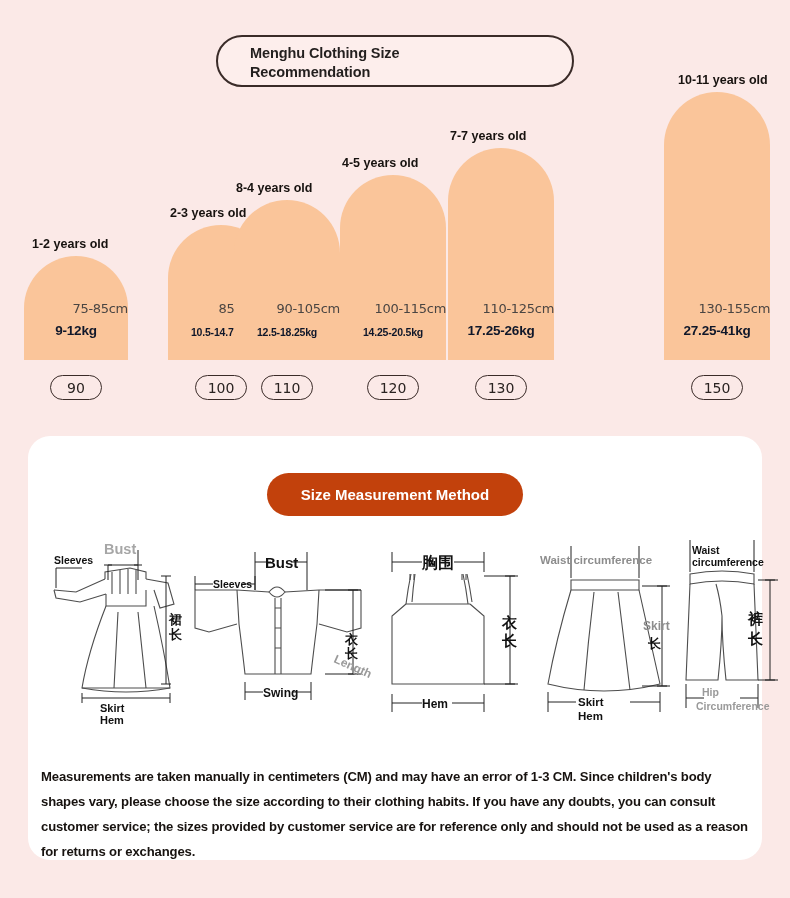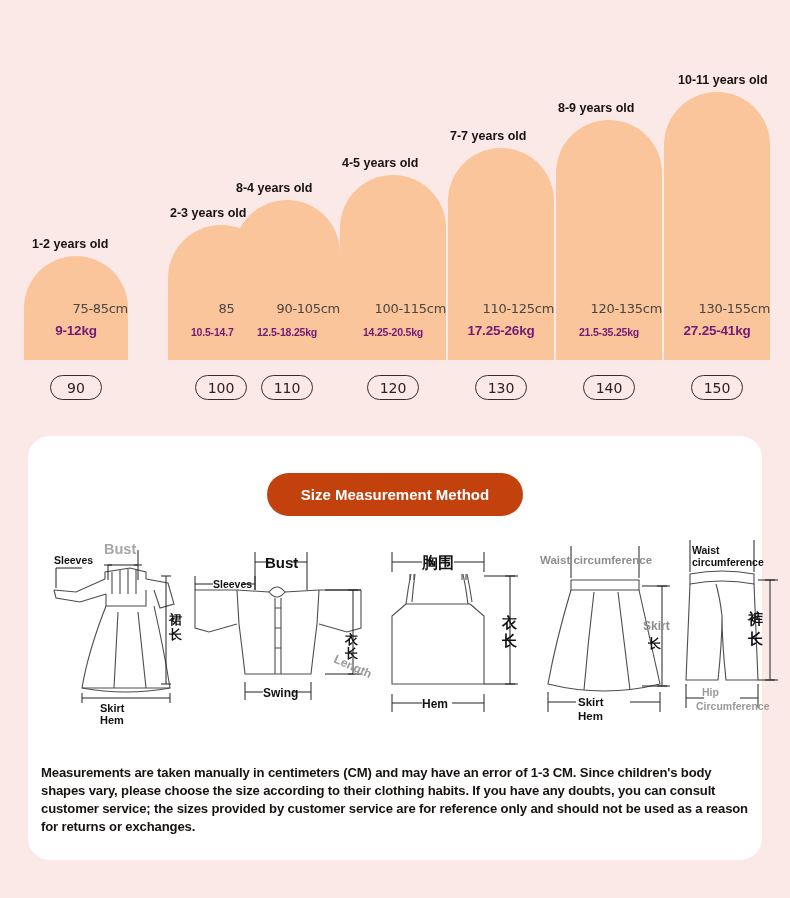--- a/index.html
+++ b/index.html
@@ -35,21 +35,21 @@
     position: absolute; white-space: nowrap;
     font-size: 12.5px; font-weight: bold; color: #17120f;
   }
   .cm {
     position: absolute; left: 0; width: 100%;
     text-align: right; font-size: 13px; color: #4a4542;
     font-family: "DejaVu Sans", sans-serif; letter-spacing: -0.3px;
   }
   .kg {
     position: absolute; left: 0; width: 100%;
-    text-align: center; font-weight: bold; color: #701a75;
+    text-align: center; font-weight: bold; color: #0f172a;
     letter-spacing: -0.2px;
   }
   .kg.big { font-size: 13.5px; }
   .kg.small { font-size: 10.5px; }
   .badge {
     position: absolute; bottom: 0;
     height: 25px; border: 1.4px solid #3a2b28; border-radius: 13px;
     display: flex; align-items: center; justify-content: center;
     font-size: 14px; color: #2a2321;
     font-family: "DejaVu Sans", sans-serif;
@@ -70,30 +70,36 @@
     color: #ffffff; font-size: 15px; font-weight: bold;
   }
 
   .diagrams { position: absolute; left: 0; top: 96px; width: 734px; height: 200px; }
   .dg { position: absolute; top: 0; height: 200px; }
   .dg svg { display: block; }
 
   .disclaimer {
     position: absolute; left: 13px; top: 328px; width: 712px;
     font-size: 13.1px; font-weight: bold; color: #17120f;
-    line-height: 18px; letter-spacing: -0.15px;
+    line-height: 25px; letter-spacing: -0.15px;
   }
 
   .lbl { font-family: "Liberation Sans", sans-serif; font-weight: bold; }
 </style>
 </head>
 <body>
 
 <div class="page">
 
+  <div class="title-pill">
+    <div class="txt">
+      <div>Menghu Clothing Size</div>
+      <div>Recommendation</div>
+    </div>
+  </div>
 
   <div class="chart" id="chart-root">
       <div class="col" style="left: 24px; width: 104px; height: 372px;">
         <div class="arch" style="width: 104px; height: 104px; bottom: 40px; background: rgb(250, 197, 154); border-radius: 52px 52px 0px 0px;"></div>
         <div class="age-label" style="bottom: 149px; left: 8px;">1-2 years old</div>
         <div class="cm" style="bottom: 84px;">75-85cm</div>
         <div class="kg big" style="bottom: 62px;">9-12kg</div>
         <div class="badge" style="width: 52px; left: 26px;">90</div>
       </div>
       <div class="col" style="left: 128px; width: 106px; height: 372px; margin-left: 40px;">
@@ -116,27 +122,20 @@
         <div class="cm" style="bottom: 84px;">100-115cm</div>
         <div class="kg small" style="bottom: 62px;">14.25-20.5kg</div>
         <div class="badge" style="width: 52px; left: 27px;">120</div>
       </div>
       <div class="col" style="left: 448px; width: 106px; height: 372px;">
         <div class="arch" style="width: 106px; height: 212px; bottom: 40px; background: rgb(250, 197, 154); border-radius: 53px 53px 0px 0px;"></div>
         <div class="age-label" style="bottom: 257px; left: 2px;">7-7 years old</div>
         <div class="cm" style="bottom: 84px;">110-125cm</div>
         <div class="kg big" style="bottom: 62px;">17.25-26kg</div>
         <div class="badge" style="width: 52px; left: 27px;">130</div>
-      </div>
-      <div class="col" style="left: 556px; width: 106px; height: 372px;">
-        <div class="arch" style="width: 106px; height: 240px; bottom: 40px; background: rgb(250, 197, 154); border-radius: 53px 53px 0px 0px;"></div>
-        <div class="age-label" style="bottom: 285px; left: 2px;">8-9 years old</div>
-        <div class="cm" style="bottom: 84px;">120-135cm</div>
-        <div class="kg small" style="bottom: 62px;">21.5-35.25kg</div>
-        <div class="badge" style="width: 52px; left: 27px;">140</div>
       </div>
       <div class="col" style="left: 664px; width: 106px; height: 372px;">
         <div class="arch" style="width: 106px; height: 268px; bottom: 40px; background: rgb(250, 197, 154); border-radius: 53px 53px 0px 0px;"></div>
         <div class="age-label" style="bottom: 313px; left: 14px;">10-11 years old</div>
         <div class="cm" style="bottom: 84px;">130-155cm</div>
         <div class="kg big" style="bottom: 62px;">27.25-41kg</div>
         <div class="badge" style="width: 52px; left: 27px;">150</div>
       </div>
     </div>
 

